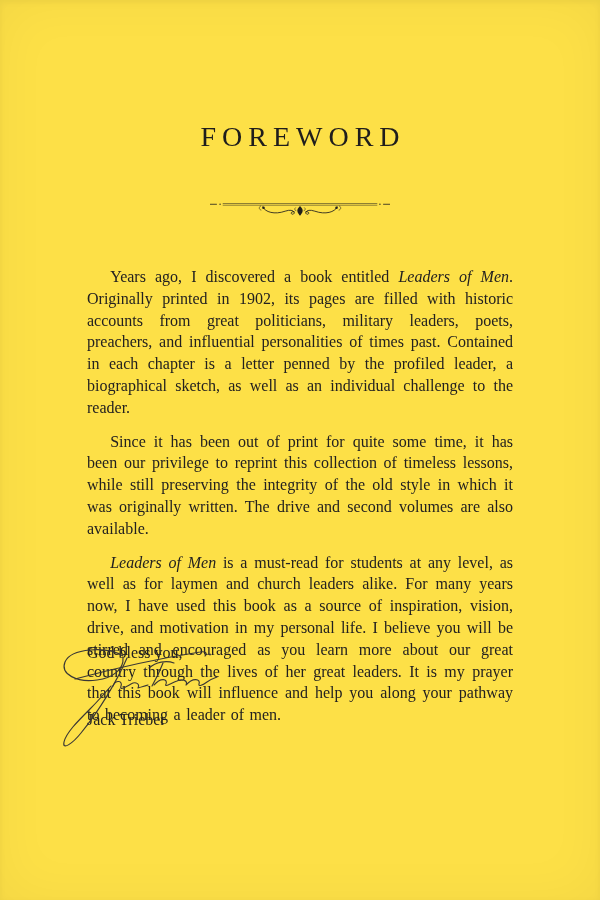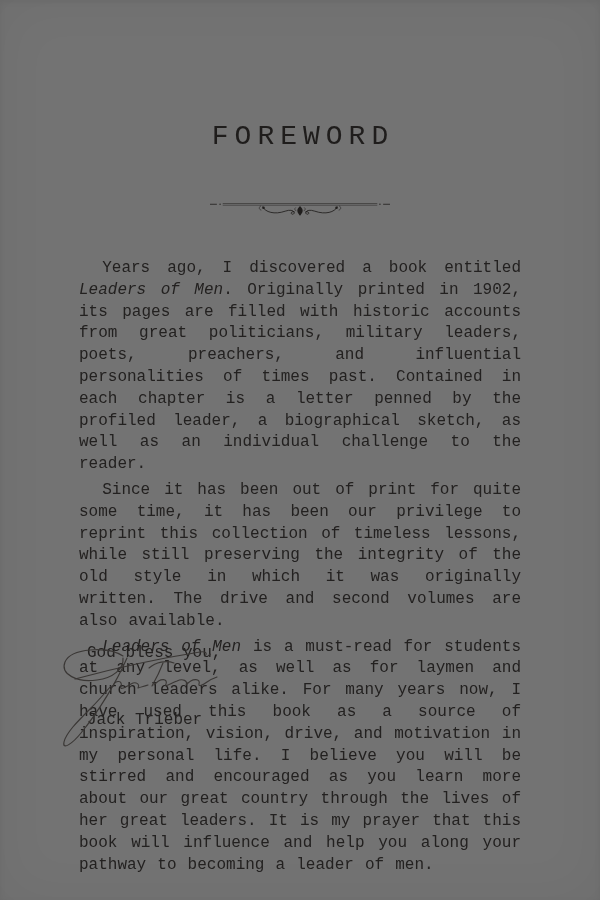--- a/index.html
+++ b/index.html
@@ -1,22 +1,22 @@
 <!DOCTYPE html>
 <html><head>
 <meta charset="utf-8">
 <style>
   html,body { margin:0; padding:0; background:#e9e9e9; }
   .page {
     position:relative;
     width:600px; height:900px;
     margin:0 auto;
-    background:#737373;
+    background:#fde047;
     color:#232120;
-    font-family:Liberation Mono, monospace;
+    font-family:Liberation Serif, serif;
     overflow:hidden;
     box-shadow: inset 0 0 55px rgba(0,0,0,0.045), inset 0 2px 6px rgba(0,0,0,0.05);
   }
   .chapter-title {
     position:absolute; top:121px; left:0; right:0;
     margin:0;
     text-align:center;
     font-size:28px;
     font-weight:normal;
     letter-spacing:6px;
@@ -29,21 +29,21 @@
     width:180px; height:34px;
   }
   .body-text {
     position:absolute; top:254px; left:75px;
     width:450px;
     font-size:16px;
     line-height:21.8px;
     text-align:justify;
     word-spacing:1.5px;
   }
-  .body-text p { margin:4px; text-indent:1.45em; }
+  .body-text p { margin:12px; text-indent:1.45em; }
   .italic { font-style:italic; }
   .closing {
     position:absolute; top:630px; left:75px; width:450px;
     font-size:16px; line-height:22px;
   }
   .closing p { margin:12px; }
   .signed-name { margin-top:45px !important; }
   .signature {
     position:absolute; top:6px; left:-18px;
     width:215px; height:125px;

